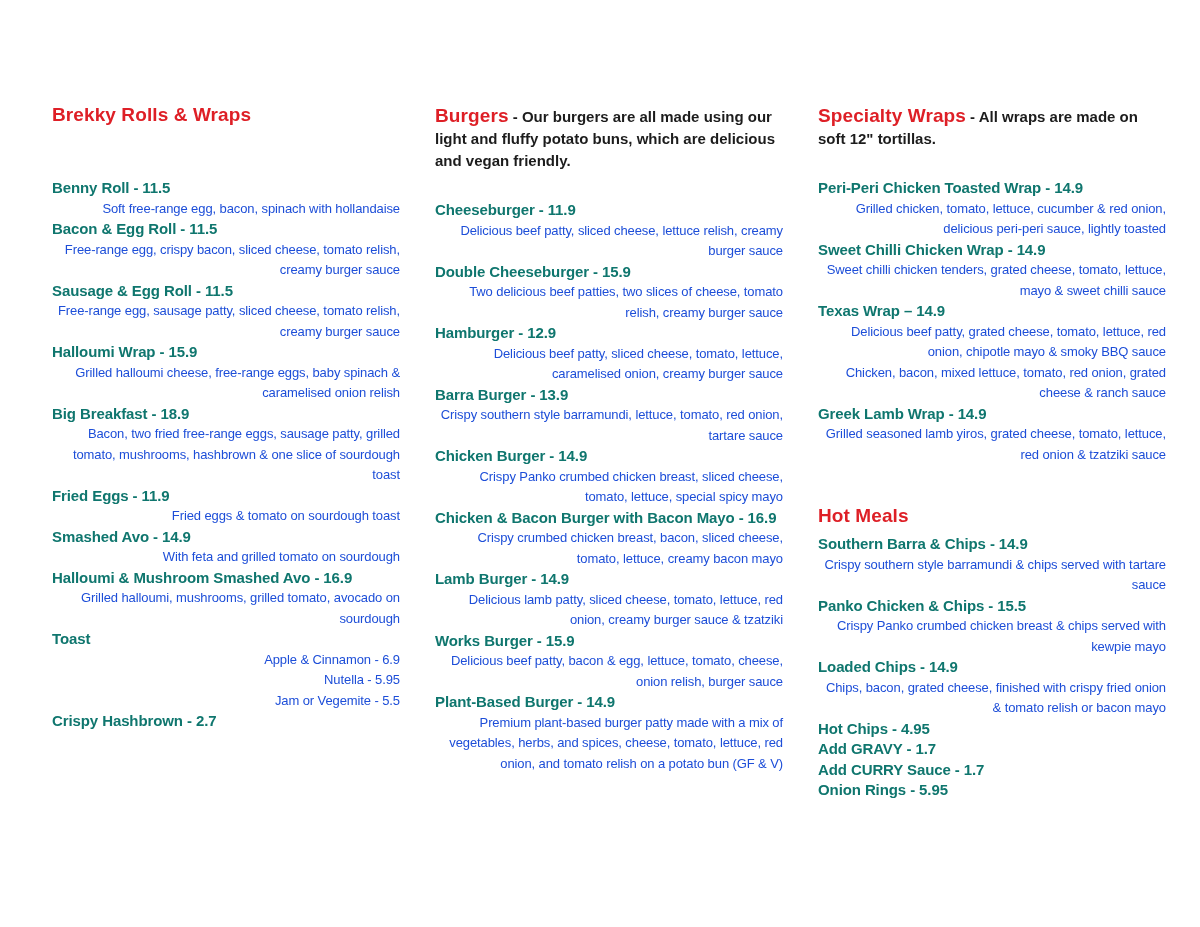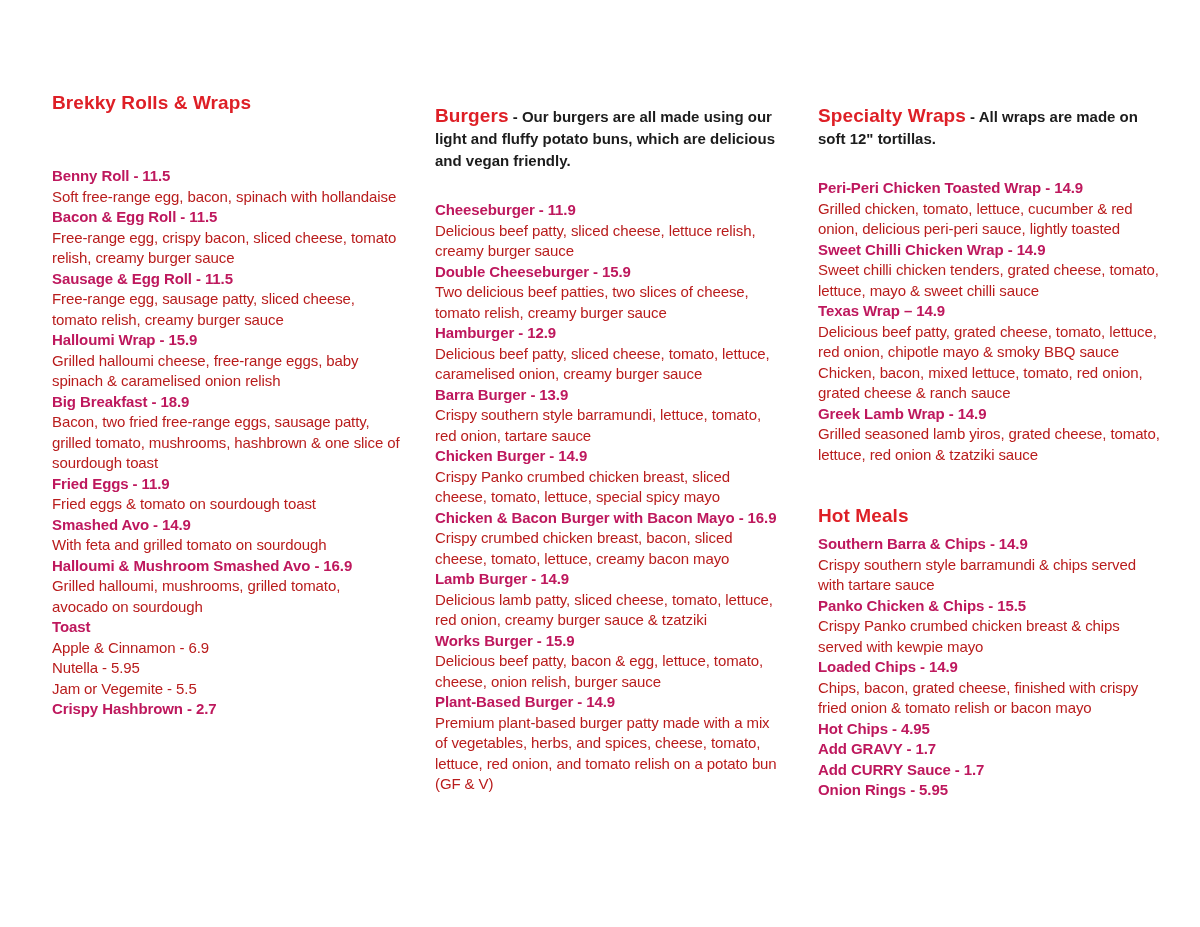--- a/index.html
+++ b/index.html
@@ -20,21 +20,21 @@
     display: flex;
     gap: 35px;
   }
   .column {
     width: 348px;
     flex: 0 0 348px;
   }
   .section { margin: 0; }
   
   .heading-standalone {
-    margin: 2px 0 52px 0;
+    margin: 14px 0 52px 0;
     font-size: 19px;
     font-weight: 700;
     color: #de1f26;
     letter-spacing: 0.1px;
   }
   
   .heading-para {
     margin: 15px 0 28px 0;
     font-size: 15px;
     font-weight: 700;
@@ -47,31 +47,32 @@
     color: #de1f26;
     letter-spacing: 0.1px;
   }
   
   [data-name="section-hot-meals"] { margin-top: 40px; }
   [data-name="section-hot-meals"] .heading-standalone { margin-bottom: 7px; }
   .menu-item { margin: 0; }
   .item-name {
     font-size: 15px;
     font-weight: 700;
-    color: #be185d;
+    color: #0f766e;
     line-height: 20.5px;
     letter-spacing: -0.1px;
   }
   .item-desc {
-    font-size: 15px;
+    font-size: 13px;
     font-weight: 400;
-    color: #b91c1c;
+    color: #1d4ed8;
     line-height: 20.5px;
     letter-spacing: -0.1px;
     white-space: pre-line;
+    text-align: right;
   }
 </style>
 </head>
 <body>
 
 <div class="menu-page" data-name="menu-page" id="menu-root">
     <div class="column" data-name="menu-column-1">
       <div class="section" data-name="section-brekky-rolls-wraps">
         <h2 class="heading-standalone" data-name="section-heading">Brekky Rolls &amp; Wraps</h2>
         <div class="menu-item" data-name="menu-item">

